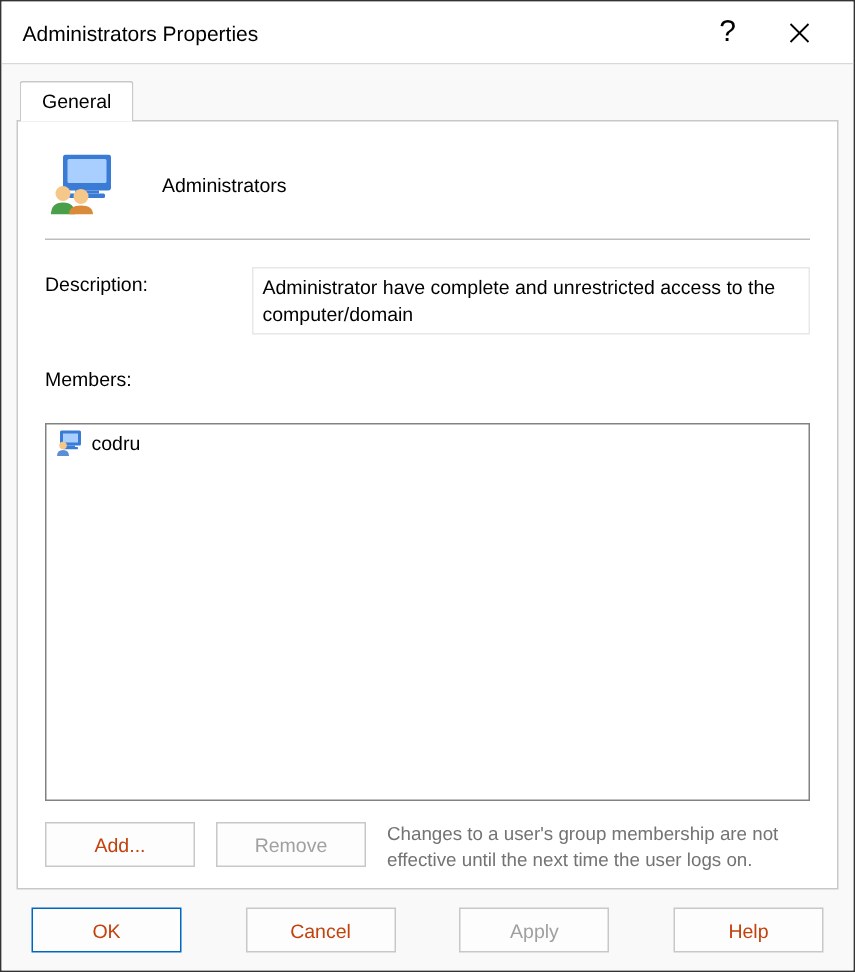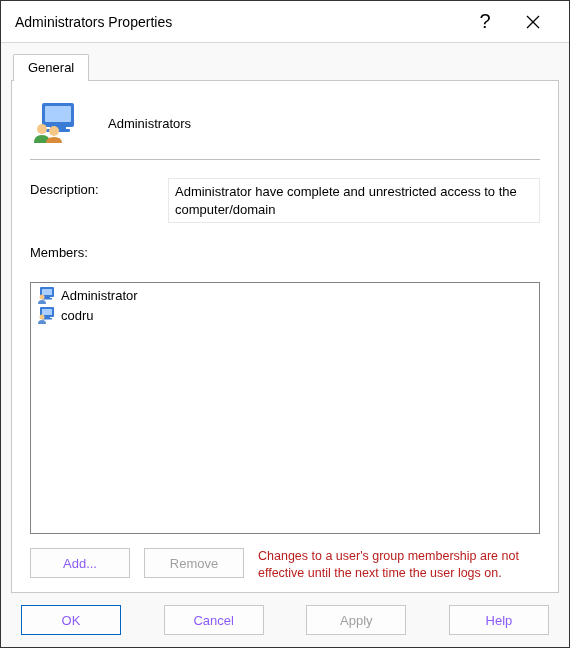--- a/index.html
+++ b/index.html
@@ -150,33 +150,33 @@
   }
   .btn {
     min-width: 100px;
     height: 30px;
     border: 1px solid #c8c8c8;
     background: #fdfdfd;
     font-size: 13px;
     font-family: inherit;
     cursor: default;
     padding: 0 8px;
-    color: #8b5cf6;
+    color: #c2410c;
   }
   .btn.disabled {
     color: #a0a0a0;
   }
   .btn.primary {
     border: 1px solid #0067c0;
   }
   .hint-text {
     flex: 1;
     font-size: 12.5px;
     line-height: 1.35;
-    color: #b91c1c;
+    color: #737373;
   }
 
   .button-row {
     display: flex;
     justify-content: space-between;
     gap: 10px;
     padding: 12px 10px 0 10px;
   }
   .button-row .btn { min-width: 100px; }
 
@@ -231,31 +231,20 @@
     <div class="members-list">
       <div class="member-item">
         <svg class="user-icon" viewBox="0 0 18 18">
           <rect x="3" y="1" width="14" height="10" rx="1" fill="#3a7bd5"></rect>
           <rect x="5" y="3" width="10" height="6" fill="#a8cfff"></rect>
           <rect x="7" y="11" width="6" height="1" fill="#3a7bd5"></rect>
           <rect x="5" y="12" width="10" height="1.5" rx="0.5" fill="#3a7bd5"></rect>
           <circle cx="5" cy="11" r="2.5" fill="#f5c889"></circle>
           <path d="M1 18 Q1 14 5 14 Q9 14 9 18 Z" fill="#5a8fd6"></path>
         </svg>
-        <span>Administrator</span>
-      </div>
-      <div class="member-item">
-        <svg class="user-icon" viewBox="0 0 18 18">
-          <rect x="3" y="1" width="14" height="10" rx="1" fill="#3a7bd5"></rect>
-          <rect x="5" y="3" width="10" height="6" fill="#a8cfff"></rect>
-          <rect x="7" y="11" width="6" height="1" fill="#3a7bd5"></rect>
-          <rect x="5" y="12" width="10" height="1.5" rx="0.5" fill="#3a7bd5"></rect>
-          <circle cx="5" cy="11" r="2.5" fill="#f5c889"></circle>
-          <path d="M1 18 Q1 14 5 14 Q9 14 9 18 Z" fill="#5a8fd6"></path>
-        </svg>
         <span>codru</span>
       </div>
     </div>
 
     <div class="below-list">
       <button class="btn">Add...</button>
       <button class="btn disabled">Remove</button>
       <div class="hint-text">Changes to a user's group membership are not effective until the next time the user logs on.</div>
     </div>
 

